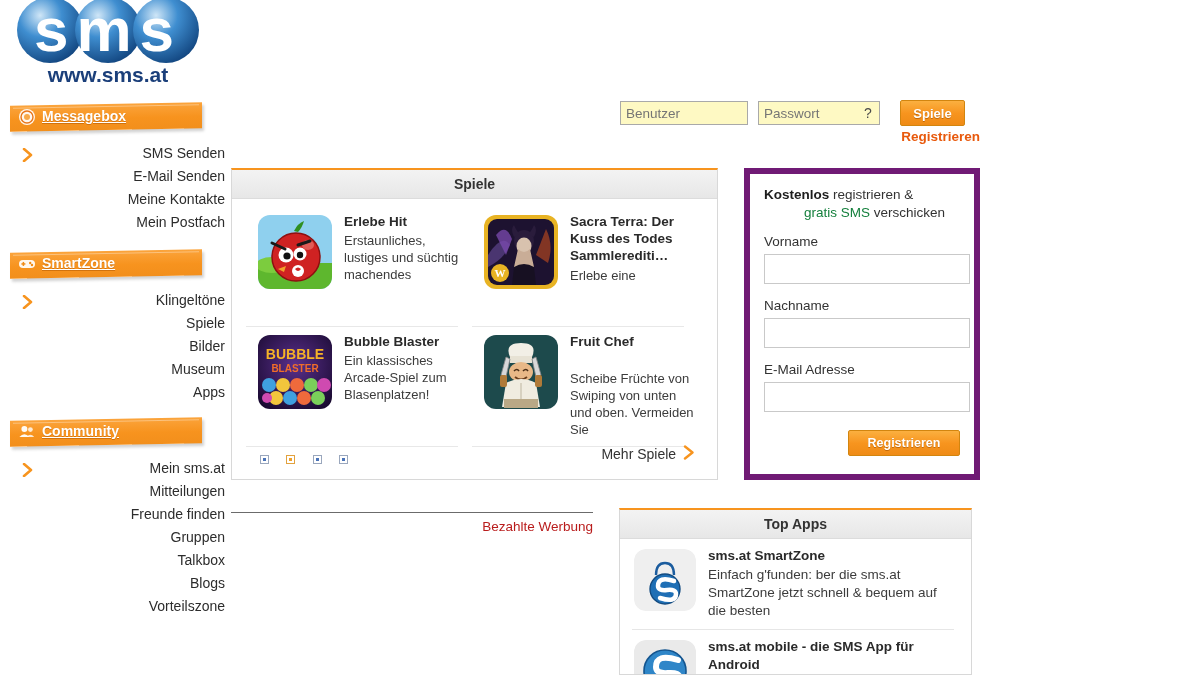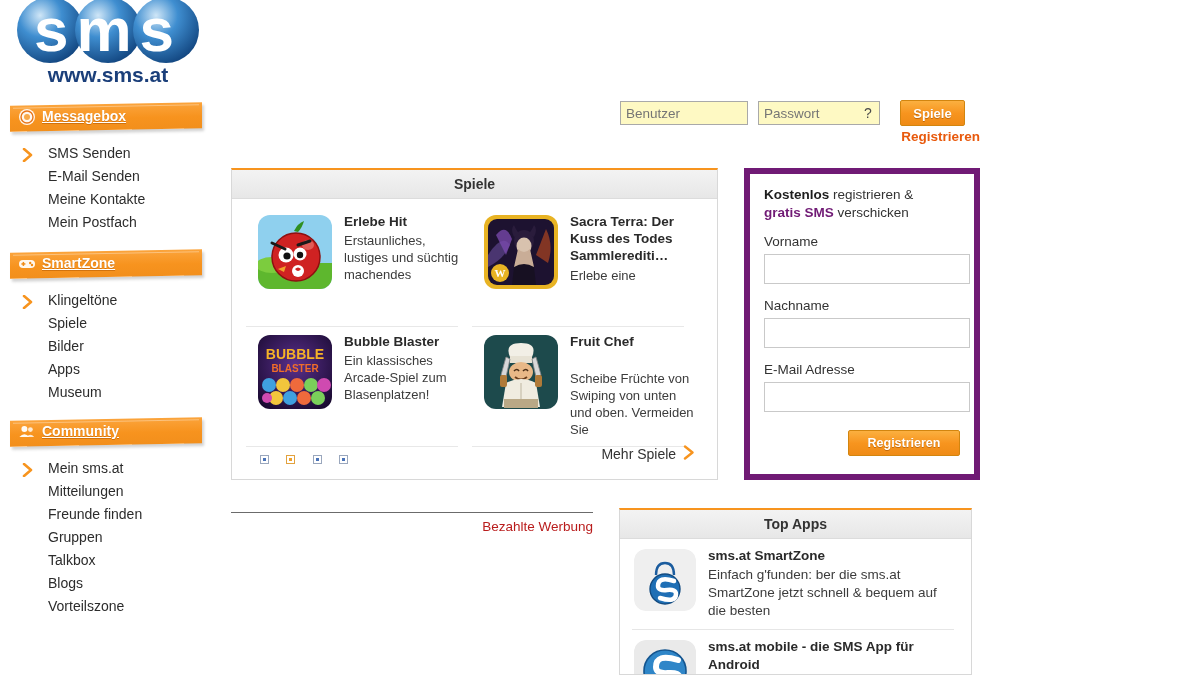--- a/index.html
+++ b/index.html
@@ -35,21 +35,21 @@
   .nav-head .hd-icon {
     position:absolute; left:8px; top:4px; width:18px; height:18px; z-index:3;
   }
   .nav-head .hd-label {
     position:absolute; left:32px; top:4px; z-index:3;
     color:#ffffff; font-weight:bold; font-size:14px;
     text-decoration:underline; letter-spacing:0px;
     text-shadow: 0 1px 0 rgba(180,90,0,.55);
   }
 
-  .nav-list { list-style:none; margin:0; padding:0; margin-top:10px; }
+  .nav-list { list-style:none; margin:0; padding:0; margin-top:10px;text-align:right; }
   .nav-list li {
     position:relative; height:23px; line-height:23px;
     padding-left:48px; font-size:14px; color:#2c2c2c; cursor:pointer;
   }
   .nav-list li .chev {
     position:absolute; left:22px; top:4px; width:12px; height:14px;
   }
 
   
   .loginbar { position:absolute; left:620px; top:101px; width:360px; height:48px; }
@@ -103,21 +103,21 @@
     position:absolute; right:22px; top:8px; font-size:14px; color:#333; cursor:pointer;
   }
   .more .arw { display:inline-block; vertical-align:-1px; margin-left:3px; }
 
   
   #reg-box { position:absolute; left:744px; top:168px; width:236px; height:312px;
              background:#fff; border:6px solid #701a75; }
   .reg-inner { padding:12px 14px; }
   .reg-title { font-size:13.5px; line-height:18px; color:#333; margin-bottom:12px; }
   .reg-title b { color:#1d1d1d; }
-  .reg-title .or { color:#701a75; font-weight:bold; }
+  .reg-title .or { color:#15803d; font-weight:normal;margin-left:40px; }
   .reg-label { font-size:13.5px; color:#333; margin:0 0 5px 0; }
   .reg-input { width:206px; height:30px; border:1px solid #c9c9c9; background:#fff; margin-bottom:14px; outline:none; }
   .reg-btn {
     position:absolute; right:14px; bottom:18px; width:112px; height:26px;
     border:1px solid #d2850f; border-radius:2px;
     background:linear-gradient(to bottom,#fbb040 0%,#f7941e 52%,#ef8b16 100%);
     color:#fff; font-weight:bold; font-size:12.5px; cursor:pointer;
     text-shadow:0 1px 0 rgba(160,80,0,.6); font-family:"Liberation Sans", sans-serif;
   }
 
@@ -203,22 +203,22 @@
         <li>
           <span class="chev">
             <svg width="12" height="14" viewBox="0 0 12 14">
                 <path d="M2 1 L9 7 L2 13" fill="none" stroke="#f7941e" stroke-width="2.6" stroke-linecap="round" stroke-linejoin="round"></path>
               </svg>
           </span>
           <span>Klingeltöne</span>
         </li>
         <li><span>Spiele</span></li>
         <li><span>Bilder</span></li>
+        <li><span>Museum</span></li>
         <li><span>Apps</span></li>
-        <li><span>Museum</span></li>
       </ul>
     </div>
 
     <div class="nav-group" style="top:419px">
       <div class="nav-head">
         <div class="banner"></div>
         <span class="hd-icon">
           <svg width="18" height="18" viewBox="0 0 18 18">
             <circle cx="6.4" cy="6" r="3" fill="#fff" opacity=".95"></circle>
             <path d="M1.4 14 Q6.4 8.4 11.4 14 Z" fill="#fff" opacity=".95"></path>

